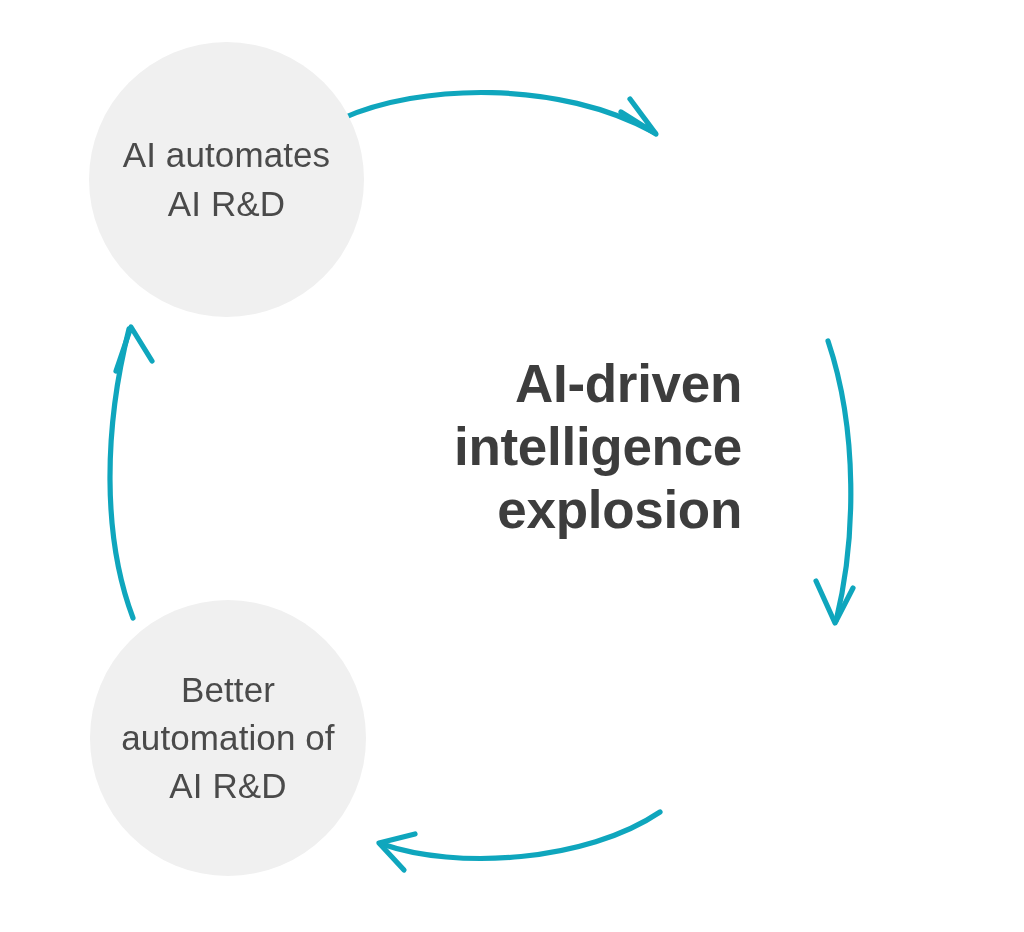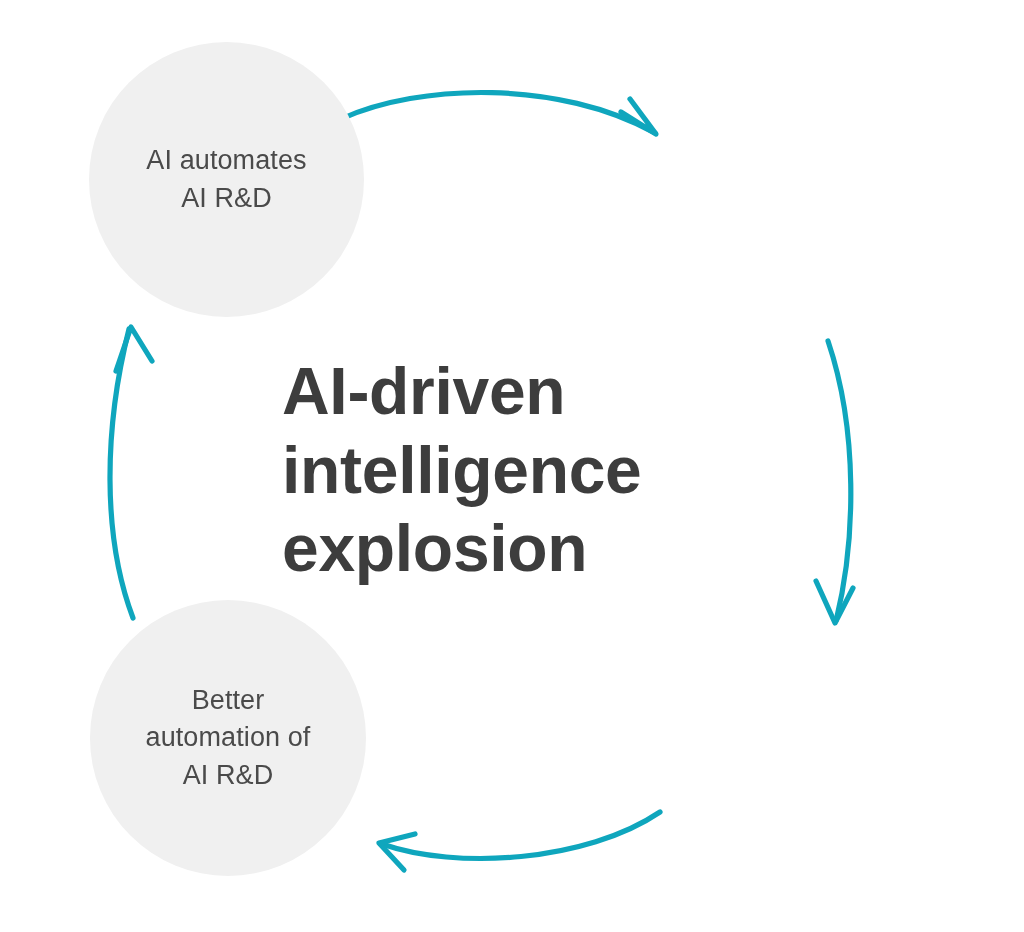--- a/index.html
+++ b/index.html
@@ -29,21 +29,21 @@
     border-radius: 50%;
     background: #f0f0f0;
     display: flex;
     align-items: center;
     justify-content: center;
     text-align: center;
     box-sizing: border-box;
   }
   .node-label {
     color: #4a4a4a;
-    font-size: 27px;
+    font-size: 35px;
     line-height: 1.38;
     font-weight: 400;
     letter-spacing: 0.1px;
     padding: 0 18px;
     white-space: pre-line;
   }
   #node-top-left {
     left: 89px;
     top: 42px;
     width: 275px;
@@ -65,23 +65,23 @@
     left: 90px;
     top: 600px;
     width: 276px;
     height: 276px;
   }
   #center-title {
     position: absolute;
     left: 282px;
     top: 352px;
     width: 460px;
-    text-align: left;
+    text-align: right;
     color: #3d3d3d;
-    font-size: 66px;
+    font-size: 53px;
     line-height: 1.19;
     font-weight: 700;
     letter-spacing: -0.3px;
     white-space: pre-line;
   }
 </style>
 </head>
 <body>
 
 <div id="canvas">

